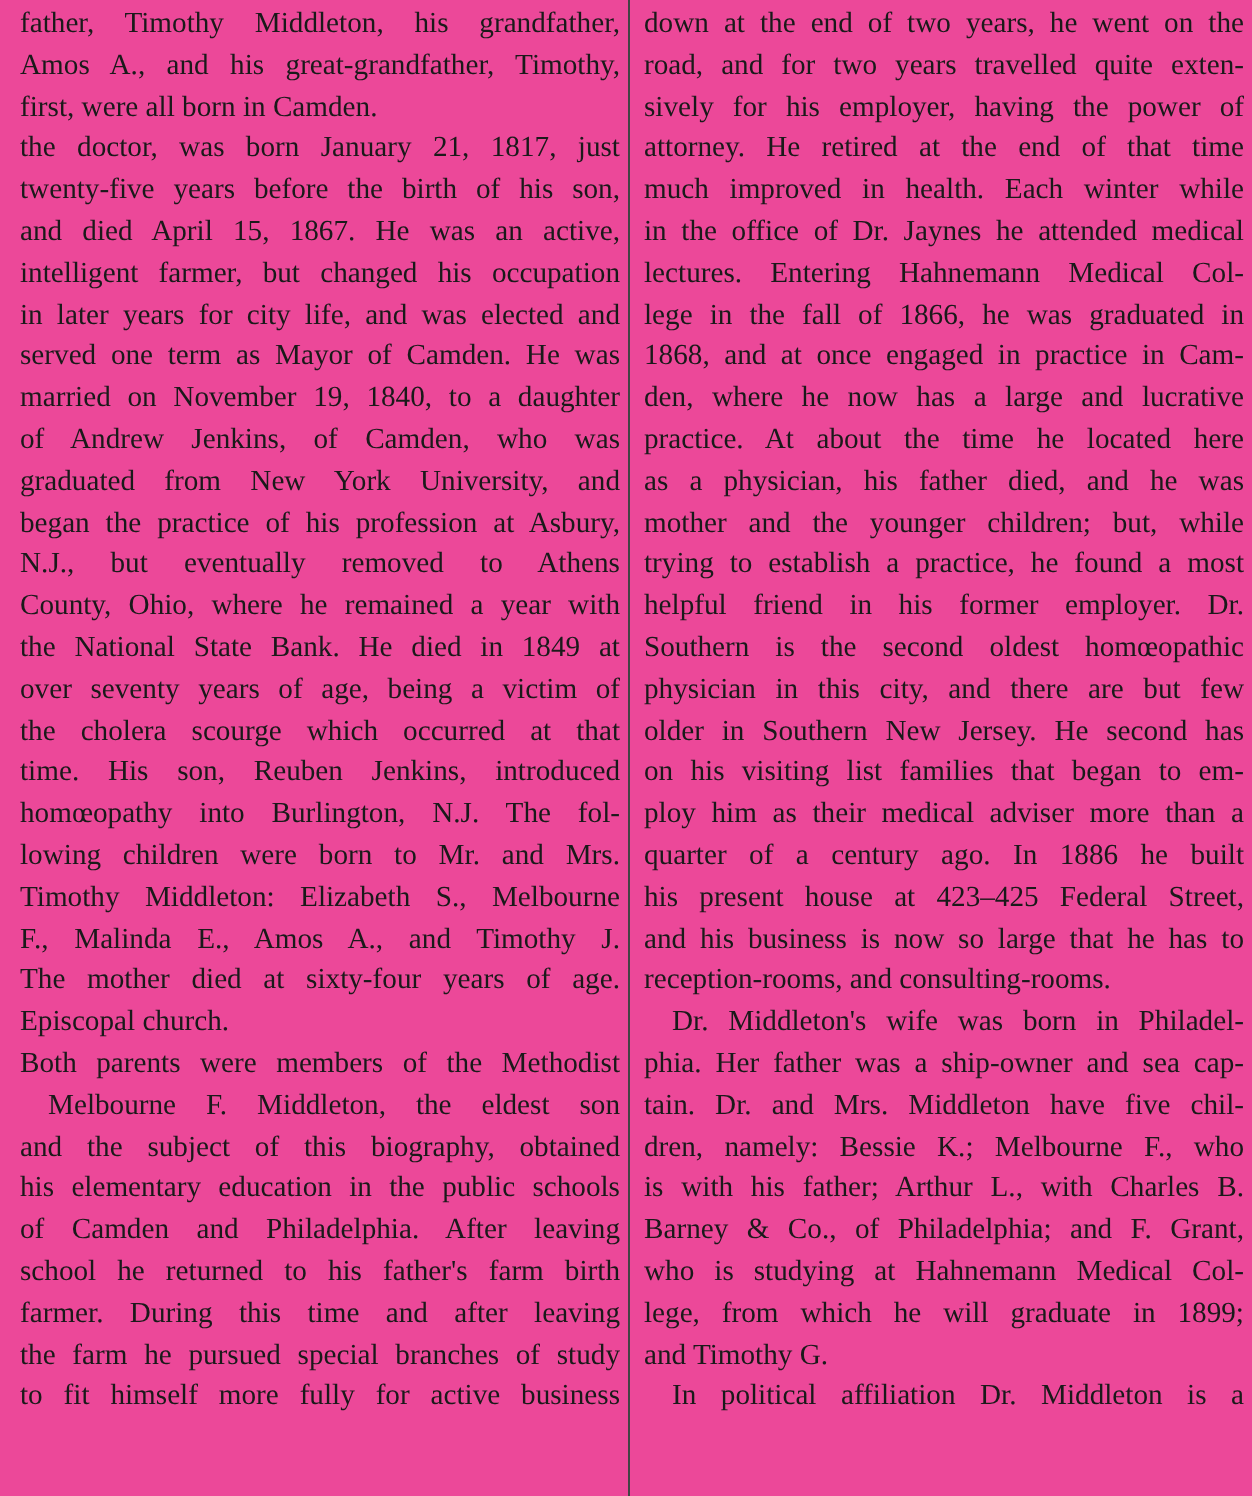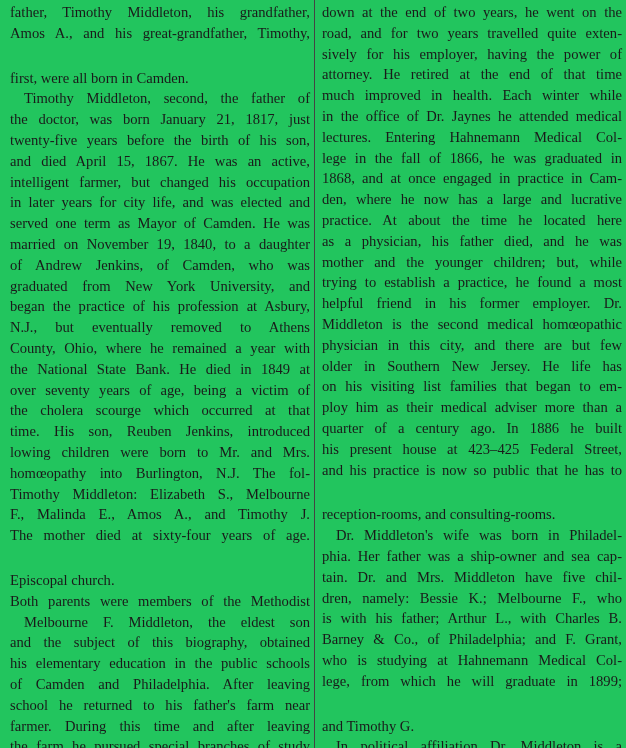--- a/index.html
+++ b/index.html
@@ -1,73 +1,72 @@
 <!DOCTYPE html>
 <html><head>
 <meta charset="utf-8">
 <style>
   html, body { margin: 0; padding: 0; background: #ffffff; }
   body { width: 626px; height: 748px; overflow: hidden; position: relative; }
   .page {
     position: absolute; left: 0; top: 0; width: 626px; height: 748px;
-    background: #22c55e;
+    background: #ec4899;
   }
   .col {
     position: absolute; top: 2px; width: 300px;
     font-family: "Liberation Serif", "DejaVu Serif", serif;
     font-size: 14.6px; line-height: 20.8px; color: #1a1a1a;
     text-align: justify;
   }
   .col-left { left: 10px; }
   .col-right { left: 322px; }
   .divider {
     position: absolute; left: 314px; top: 0; width: 1px; height: 748px;
     background: #444;
   }
   .line { display: block; white-space: nowrap; text-align: justify; text-align-last: justify; height: 20.8px; overflow: visible; }
-  .line.last { text-align-last: left; margin-top: 24px; }
+  .line.last { text-align-last: left; }
   .line.indent { padding-left: 14px; }
 </style>
 </head>
 <body>
 
 <div class="page">
   <div class="col col-left" id="col-left">
       <span class="line">father, Timothy Middleton, his grandfather,</span>
       <span class="line">Amos A., and his great-grandfather, Timothy,</span>
       <span class="line last">first, were all born in Camden.</span>
-      <span class="line indent">Timothy Middleton, second, the father of</span>
       <span class="line">the doctor, was born January 21, 1817, just</span>
       <span class="line">twenty-five years before the birth of his son,</span>
       <span class="line">and died April 15, 1867.  He was an active,</span>
       <span class="line">intelligent farmer, but changed his occupation</span>
       <span class="line">in later years for city life, and was elected and</span>
       <span class="line">served one term as Mayor of Camden.  He was</span>
       <span class="line">married on November 19, 1840, to a daughter</span>
       <span class="line">of Andrew Jenkins, of Camden, who was</span>
       <span class="line">graduated from New York University, and</span>
       <span class="line">began the practice of his profession at Asbury,</span>
       <span class="line">N.J., but eventually removed to Athens</span>
       <span class="line">County, Ohio, where he remained a year with</span>
       <span class="line">the National State Bank.  He died in 1849 at</span>
       <span class="line">over seventy years of age, being a victim of</span>
       <span class="line">the cholera scourge which occurred at that</span>
       <span class="line">time.  His son, Reuben Jenkins, introduced</span>
+      <span class="line">homœopathy into Burlington, N.J.  The fol-</span>
       <span class="line">lowing children were born to Mr. and Mrs.</span>
-      <span class="line">homœopathy into Burlington, N.J.  The fol-</span>
       <span class="line">Timothy Middleton: Elizabeth S., Melbourne</span>
       <span class="line">F., Malinda E., Amos A., and Timothy J.</span>
       <span class="line">The mother died at sixty-four years of age.</span>
       <span class="line last">Episcopal church.</span>
       <span class="line">Both parents were members of the Methodist</span>
       <span class="line indent">Melbourne F. Middleton, the eldest son</span>
       <span class="line">and the subject of this biography, obtained</span>
       <span class="line">his elementary education in the public schools</span>
       <span class="line">of Camden and Philadelphia.  After leaving</span>
-      <span class="line">school he returned to his father's farm near</span>
+      <span class="line">school he returned to his father's farm birth</span>
       <span class="line">farmer.  During this time and after leaving</span>
       <span class="line">the farm he pursued special branches of study</span>
       <span class="line">to fit himself more fully for active business</span>
     </div>
   <div class="divider"></div>
   <div class="col col-right" id="col-right">
       <span class="line">down at the end of two years, he went on the</span>
       <span class="line">road, and for two years travelled quite exten-</span>
       <span class="line">sively for his employer, having the power of</span>
       <span class="line">attorney.  He retired at the end of that time</span>
@@ -75,28 +74,28 @@
       <span class="line">in the office of Dr. Jaynes he attended medical</span>
       <span class="line">lectures.  Entering Hahnemann Medical Col-</span>
       <span class="line">lege in the fall of 1866, he was graduated in</span>
       <span class="line">1868, and at once engaged in practice in Cam-</span>
       <span class="line">den, where he now has a large and lucrative</span>
       <span class="line">practice.  At about the time he located here</span>
       <span class="line">as a physician, his father died, and he was</span>
       <span class="line">mother and the younger children; but, while</span>
       <span class="line">trying to establish a practice, he found a most</span>
       <span class="line">helpful friend in his former employer.  Dr.</span>
-      <span class="line">Middleton is the second medical homœopathic</span>
+      <span class="line">Southern is the second oldest homœopathic</span>
       <span class="line">physician in this city, and there are but few</span>
-      <span class="line">older in Southern New Jersey.  He life has</span>
+      <span class="line">older in Southern New Jersey.  He second has</span>
       <span class="line">on his visiting list families that began to em-</span>
       <span class="line">ploy him as their medical adviser more than a</span>
       <span class="line">quarter of a century ago.  In 1886 he built</span>
       <span class="line">his present house at 423–425 Federal Street,</span>
-      <span class="line">and his practice is now so public that he has to</span>
+      <span class="line">and his business is now so large that he has to</span>
       <span class="line last">reception-rooms, and consulting-rooms.</span>
       <span class="line indent">Dr. Middleton's wife was born in Philadel-</span>
       <span class="line">phia.  Her father was a ship-owner and sea cap-</span>
       <span class="line">tain.  Dr. and Mrs. Middleton have five chil-</span>
       <span class="line">dren, namely: Bessie K.; Melbourne F., who</span>
       <span class="line">is with his father; Arthur L., with Charles B.</span>
       <span class="line">Barney &amp; Co., of Philadelphia; and F. Grant,</span>
       <span class="line">who is studying at Hahnemann Medical Col-</span>
       <span class="line">lege, from which he will graduate in 1899;</span>
       <span class="line last">and Timothy G.</span>

